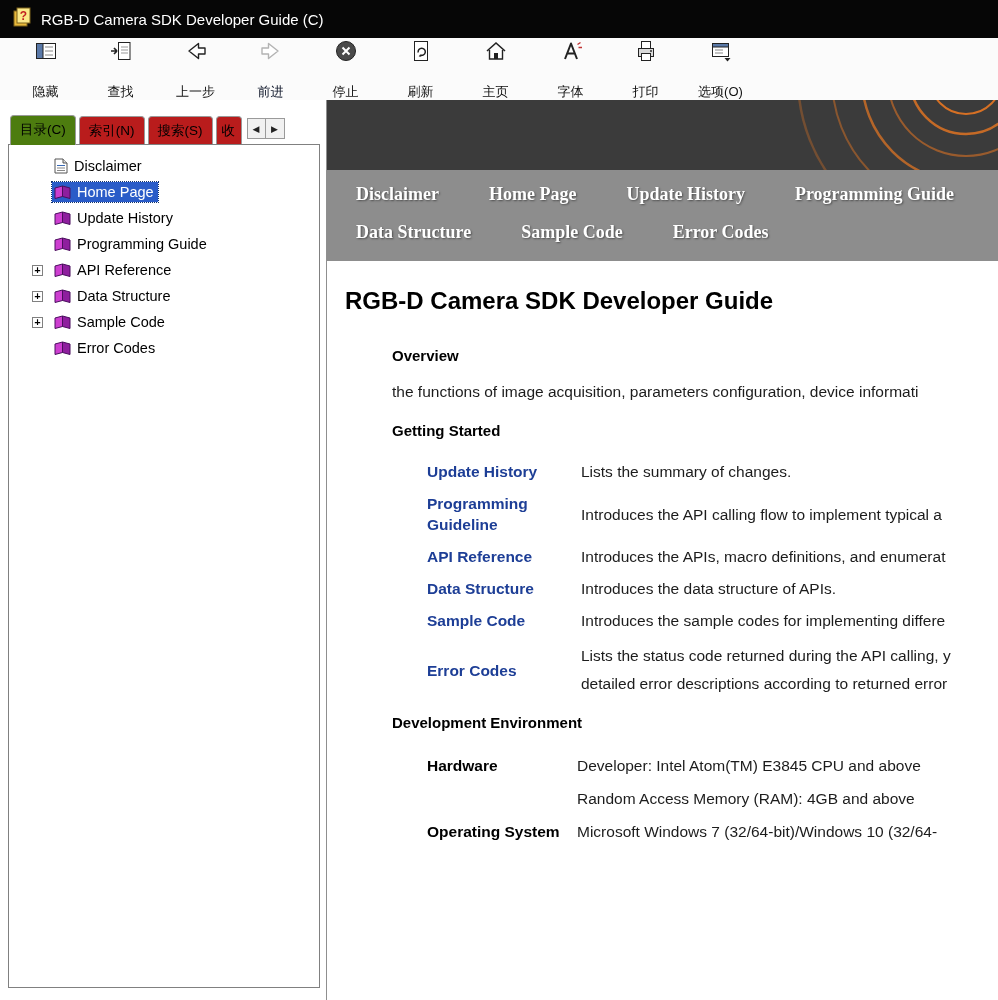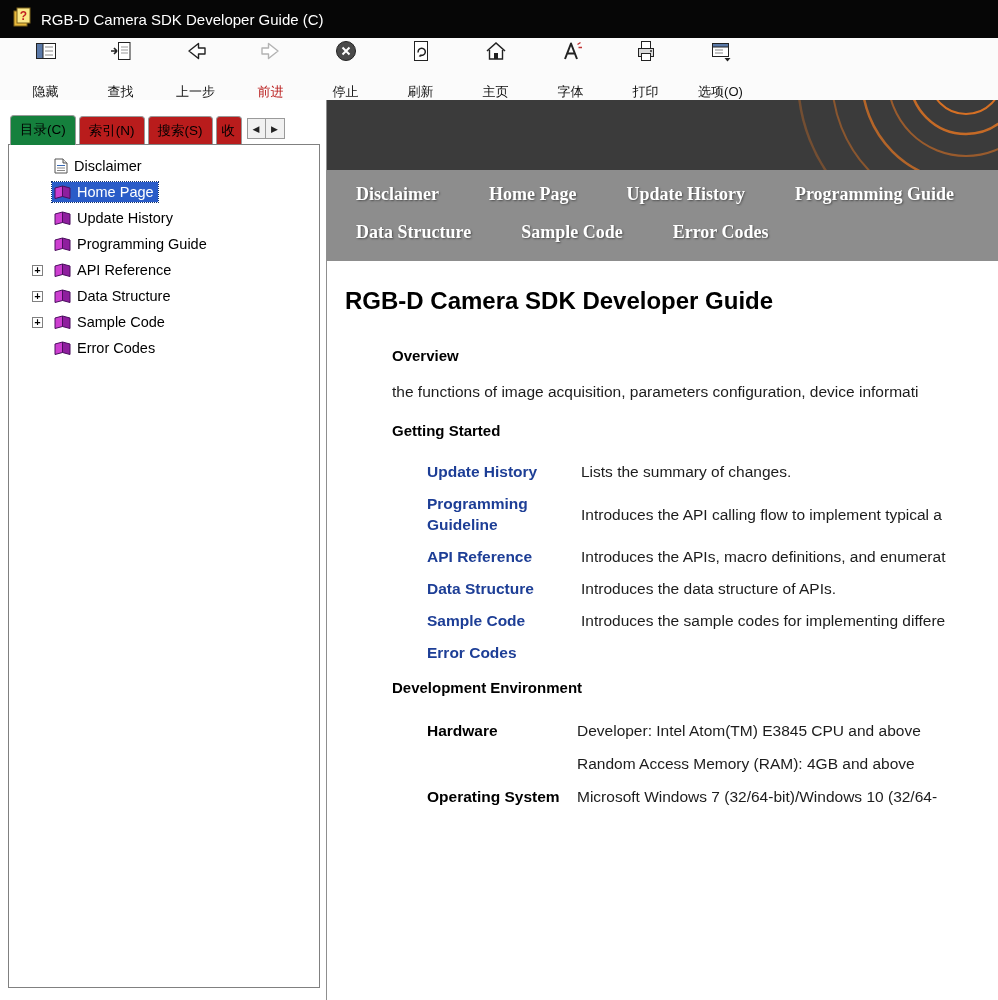--- a/index.html
+++ b/index.html
@@ -12,30 +12,30 @@
   }
 
   
   .titlebar { height:38px; background:#060606; display:flex; align-items:center; gap:9px; padding:0 12px; }
   .app-title { color:#fff; font-size:15px; white-space:nowrap; }
 
   
   .toolbar { height:62px; background:#fbfbfb; display:flex; align-items:stretch; padding:2px 0 0 8px; }
   .tbtn { width:75px; display:flex; flex-direction:column; align-items:center; justify-content:center; gap:20px; font-size:13px; color:#111; cursor:default; }
   .tbtn svg { display:block; flex:none; }
-  .tbtn.disabled { color:#b91c1c; }
+  .tbtn.disabled { color:#0f172a; }
 
   
   .main { display:flex; height:900px; }
 
   
   .sidebar { width:326px; flex:none; background:#ffffff; display:flex; flex-direction:column; padding:8px 6px 12px 8px; }
   .tabs { display:flex; align-items:flex-end; height:36px; position:relative; z-index:2; padding-left:2px; }
   .tab { border:1px solid #9a9a9a; border-bottom:none; border-radius:4px 4px 0 0; background:#b91c1c; font-size:13.5px; padding:5px 9px 4px; margin-right:3px; white-space:nowrap; }
-  .tab.active { background:#15803d; padding-bottom:6px; margin-bottom:-1px; }
+  .tab.active { background:#4d7c0f; padding-bottom:6px; margin-bottom:-1px; }
   .tab.truncated { width:26px; overflow:hidden; padding-left:5px; padding-right:2px; }
   .tab-scrollers { display:flex; margin:0 0 5px 2px; }
   .scroller { width:19px; height:21px; border:1px solid #9a9a9a; background:#f1f1f1; font-size:9px; display:flex; align-items:center; justify-content:center; color:#222; }
   .scroller + .scroller { border-left:none; }
 
   .tree-box { flex:1; border:1px solid #808080; background:#fff; padding:8px 2px; overflow:hidden; position:relative; z-index:1; }
   .tree-row { height:26px; display:flex; align-items:center; padding-left:21px; font-size:14.5px; white-space:nowrap; }
   .plus-slot { width:20px; flex:none; display:flex; align-items:center; }
   .plus { width:11px; height:11px; border:1px solid #808080; background:#fff; font:bold 10px/8px "DejaVu Sans Mono", monospace; text-align:center; color:#000; }
   .row-content { display:flex; align-items:center; gap:6px; padding:2px 4px 2px 2px; }
@@ -354,20 +354,24 @@
         <div class="gs-desc">
             <div>Introduces the data structure of APIs.</div>
           </div>
 
         <div class="gs-link">Sample Code</div>
         <div class="gs-desc">
             <div>Introduces the sample codes for implementing differe</div>
           </div>
 
         <div class="gs-link">Error Codes</div>
+        <div class="gs-desc two">
+          <div>Lists the status code returned during the API calling, y</div>
+          <div>detailed error descriptions according to returned error</div>
+        </div>
       </div>
 
       <div class="h2">Development Environment</div>
 
       <div class="dev-table">
         <div class="dev-label">Hardware</div>
         <div>
           <div class="dev-line">Developer: Intel Atom(TM) E3845 CPU and above</div>
           <div class="dev-line">Random Access Memory (RAM): 4GB and above</div>
         </div>

